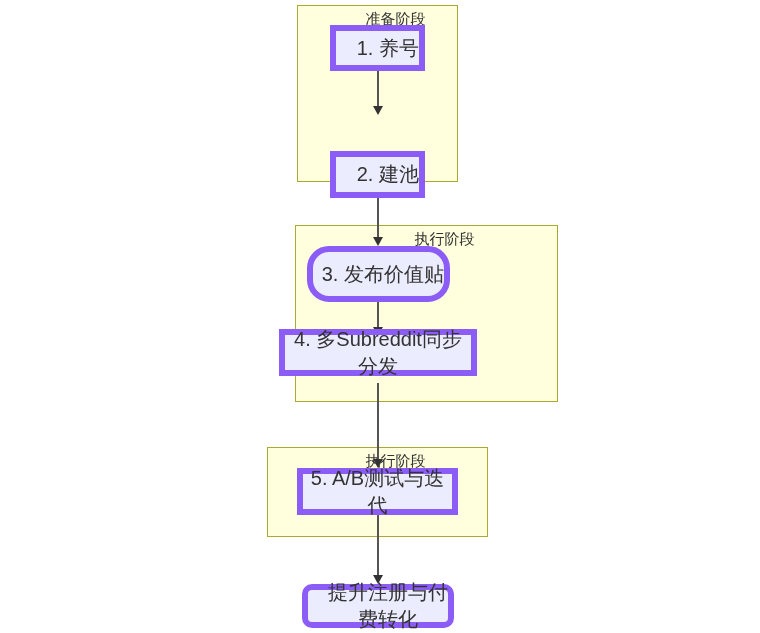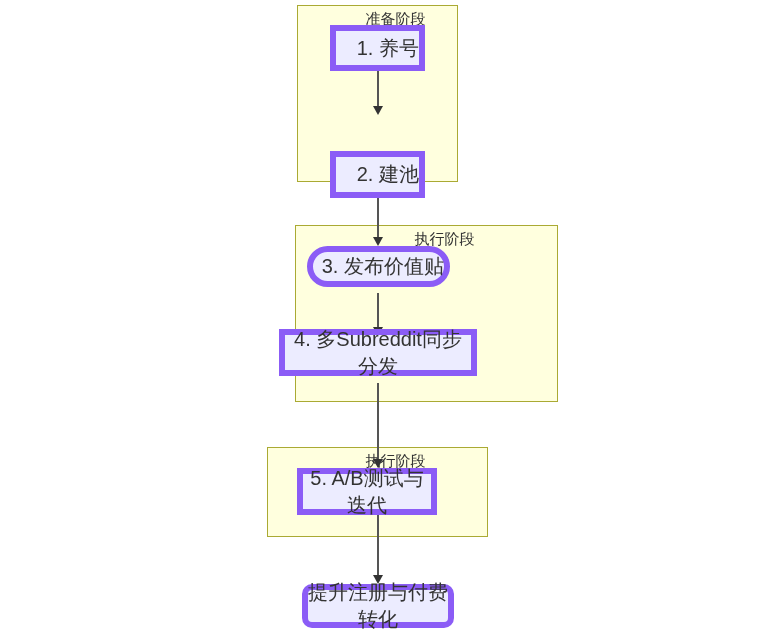--- a/index.html
+++ b/index.html
@@ -77,24 +77,24 @@
     align-items: center;
     justify-content: flex-end;
     font-size: 20px;
     color: #333333;
     text-align: center;
     z-index: 4;
   }
   .node.rounded { border-radius: 10px; }
   .node-1 { left: 330px; top: 25px;  width: 95px;  height: 46px; }
   .node-2 { left: 330px; top: 115px; width: 95px;  height: 47px; margin-top: 36px; }
-  .node-3 { left: 307px; top: 246px; width: 143px; height: 41px; border-radius: 22px; }
+  .node-3 { left: 307px; top: 246px; width: 143px; height: 56px; border-radius: 22px; }
   .node-4 { left: 279px; top: 329px; width: 198px; height: 47px; }
-  .node-5 { left: 297px; top: 468px; width: 140px; height: 47px; }
-  .node-6 { left: 302px; top: 584px; width: 152px; height: 44px; }
+  .node-5 { left: 297px; top: 468px; width: 161px; height: 47px; }
+  .node-6 { left: 302px; top: 584px; width: 152px; height: 44px; padding-left: 20px; }
 </style>
 </head>
 <body>
 
 <div class="canvas">
 
   <div class="cluster cluster-prep">
     <div class="cluster-title">准备阶段</div>
   </div>
   <div class="cluster cluster-exec">

